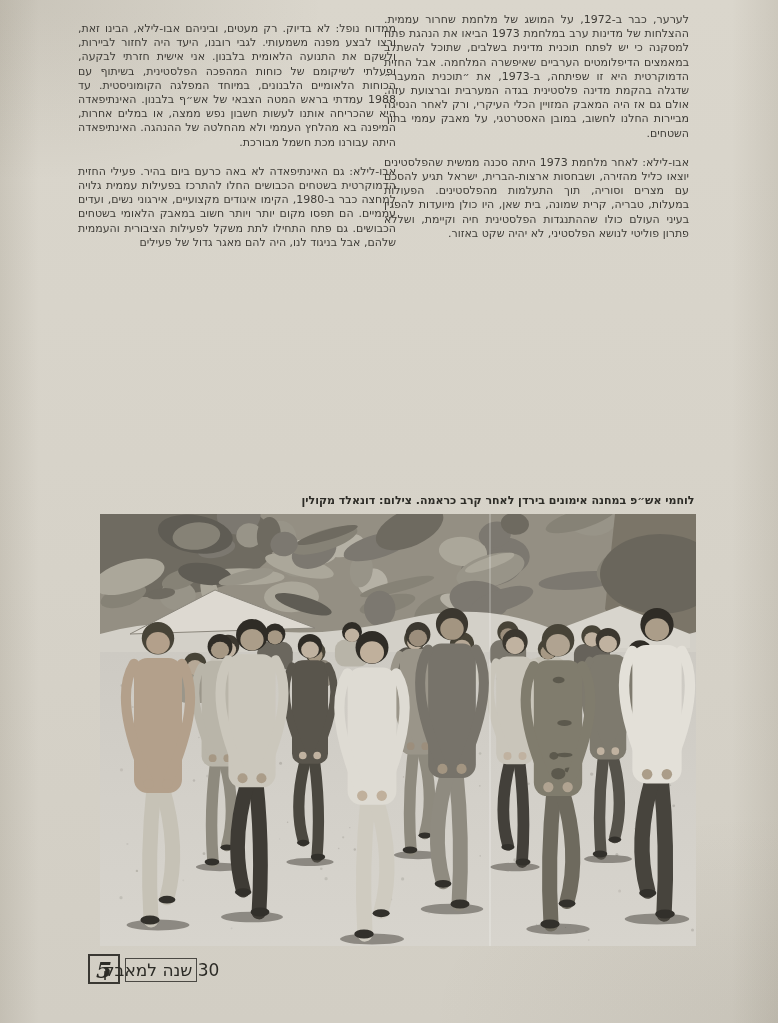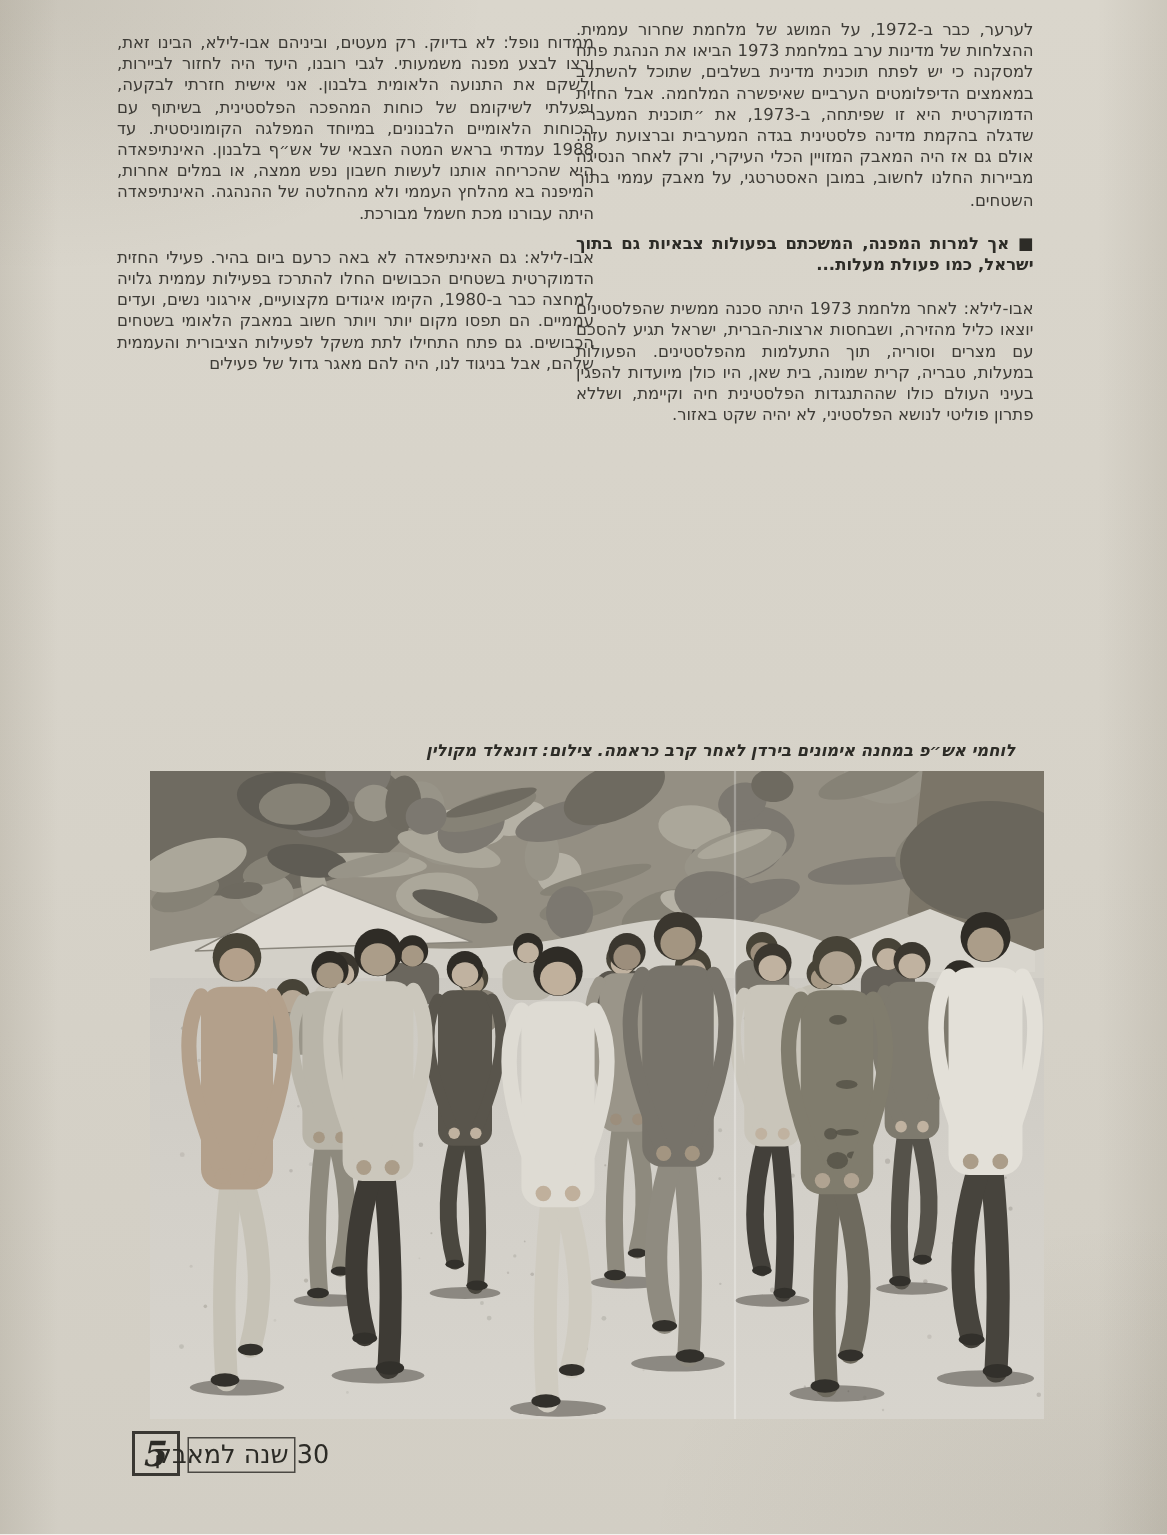--- a/index.html
+++ b/index.html
@@ -21,23 +21,23 @@
   .col-right{ left:384px; top:13px; width:305px; }
   .col-left { left:78px;  top:22px; width:318px; }
   .col p{ margin:0 0 15px 0; }
   .col p.question{ font-weight:bold; color:var(--ink-bold); margin:2px 0 15px 0; }
   .col p.pullquote{
     font-weight:bold; color:var(--ink-bold);
     font-size:13px; line-height:21px; text-align:center;
     margin:14px 2px 13px 2px;
   }
   .photo-caption{
-    position:absolute; left:284px; top:494px; width:404px;
-    direction:rtl; text-align:left;
-    font-size:11px; font-weight:bold; color:var(--ink-bold); white-space:nowrap;font-style:italic;
+    position:absolute; left:296px; top:494px; width:404px;
+    direction:rtl; text-align:center;
+    font-size:11px; font-weight:bold; color:var(--ink-bold); white-space:nowrap;
   }
   .photo{
     position:absolute; left:100px; top:514px; width:596px; height:432px;
     background:#cac7c0; overflow:hidden;
   }
   .photo svg{ display:block; width:596px; height:432px; }
   .footer{ position:absolute; left:88px; top:953px; height:32px; }
   .page-number-box{
     position:absolute; left:0; top:1px; width:32px; height:30px;
     border:2px solid #3a3833; display:flex; align-items:center; justify-content:center;
@@ -50,21 +50,20 @@
     direction:rtl; font-size:17px; color:#2c2b26; white-space:nowrap;
   }
 </style>
 </head>
 <body>
 
 <div class="page">
 
   <div class="col col-right">
       <p class="body">לערער, כבר ב-1972, על המושג של מלחמת שחרור עממית. ההצלחות של מדינות ערב במלחמת 1973 הביאו את הנהגת פתח למסקנה כי יש לפתח תוכנית מדינית בשלבים, שתוכל להשתלב במאמצים הדיפלומטים הערביים שאיפשרה המלחמה. אבל החזית הדמוקרטית היא זו שפיתחה, ב-1973, את ״תוכנית המעבר״ שדגלה בהקמת מדינה פלסטינית בגדה המערבית וברצועת עזה. אולם גם אז היה המאבק המזויין הכלי העיקרי, ורק לאחר הנסיגה מביירות החלנו לחשוב, במובן האסטרטגי, על מאבק עממי בתוך השטחים.</p>
-      <p class="question">■ אך למרות המפנה, המשכתם בפעולות צבאיות גם בתוך ישראל, כמו פעולת מעלות...</p>
       <p class="body">אבו-לילא: לאחר מלחמת 1973 היתה סכנה ממשית שהפלסטינים יוצאו כליל מהזירה, ושבחסות ארצות-הברית, ישראל תגיע להסכם עם מצרים וסוריה, תוך התעלמות מהפלסטינים. הפעולות במעלות, טבריה, קרית שמונה, בית שאן, היו כולן מיועדות להפגין בעיני העולם כולו שההתנגדות הפלסטינית חיה וקיימת, ושללא פתרון פוליטי לנושא הפלסטיני, לא יהיה שקט באזור.</p>
     </div>
   <div class="col col-left">
       <p class="body">ממדוח נופל: לא בדיוק. רק מעטים, וביניהם אבו-לילא, הבינו זאת, ורצו לבצע מפנה משמעותי. לגבי רובנו, היעד היה לחזור לביירות, ולשקם את התנועה הלאומית בלבנון. אני אישית חזרתי לבקעה, ופעלתי לשיקומם של כוחות המהפכה הפלסטינית, בשיתוף עם הכוחות הלאומיים הלבנונים, במיוחד המפלגה הקומוניסטית. עד 1988 עמדתי בראש המטה הצבאי של אש״ף בלבנון. האינתיפאדה היא שהכריחה אותנו לעשות חשבון נפש ממצה, או במלים אחרות, המיפנה בא מהלחץ העממי ולא מהחלטה של ההנהגה. האינתיפאדה היתה עבורנו מכת חשמל מבורכת.</p>
       <p class="body">אבו-לילא: גם האינתיפאדה לא באה כרעם ביום בהיר. פעילי החזית הדמוקרטית בשטחים הכבושים החלו להתרכז בפעילות עממית גלויה למחצה כבר ב-1980, הקימו איגודים מקצועיים, אירגוני נשים, ועדים עממיים. הם תפסו מקום יותר ויותר חשוב במאבק הלאומי בשטחים הכבושים. גם פתח התחילו לתת משקל לפעילות הציבורית והעממית שלהם, אבל בניגוד לנו, היה להם מאגר גדול של פעילים</p>
     </div>
 
   <div class="photo-caption">לוחמי אש״פ במחנה אימונים בירדן לאחר קרב כראמה. צילום: דונאלד מקולין</div>
 
   <div class="photo" title="תצלום שחור-לבן של לוחמים רצים לעבר המצלמה במחנה אימונים מדברי">

